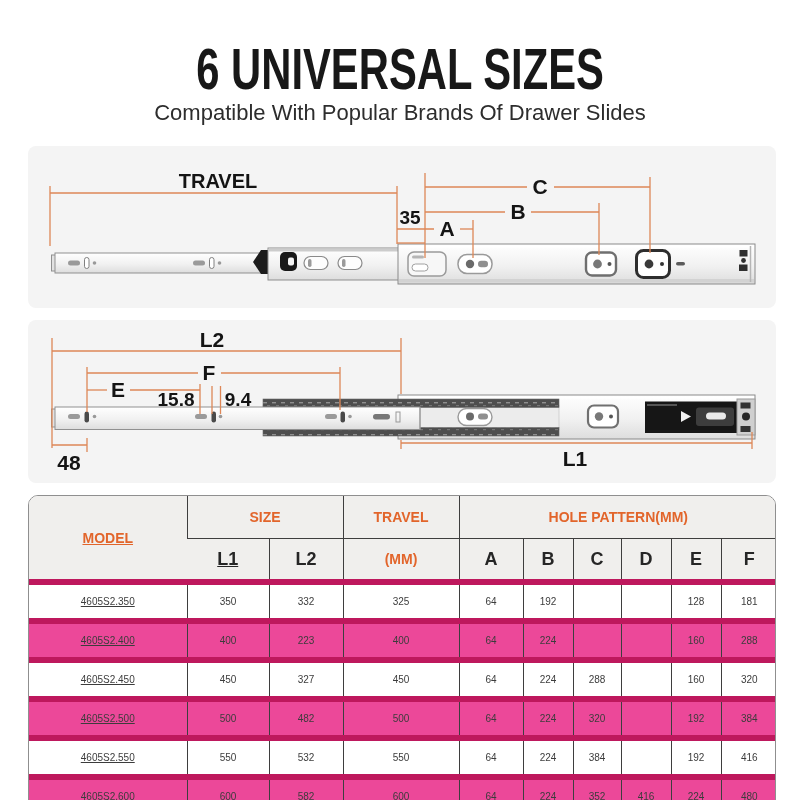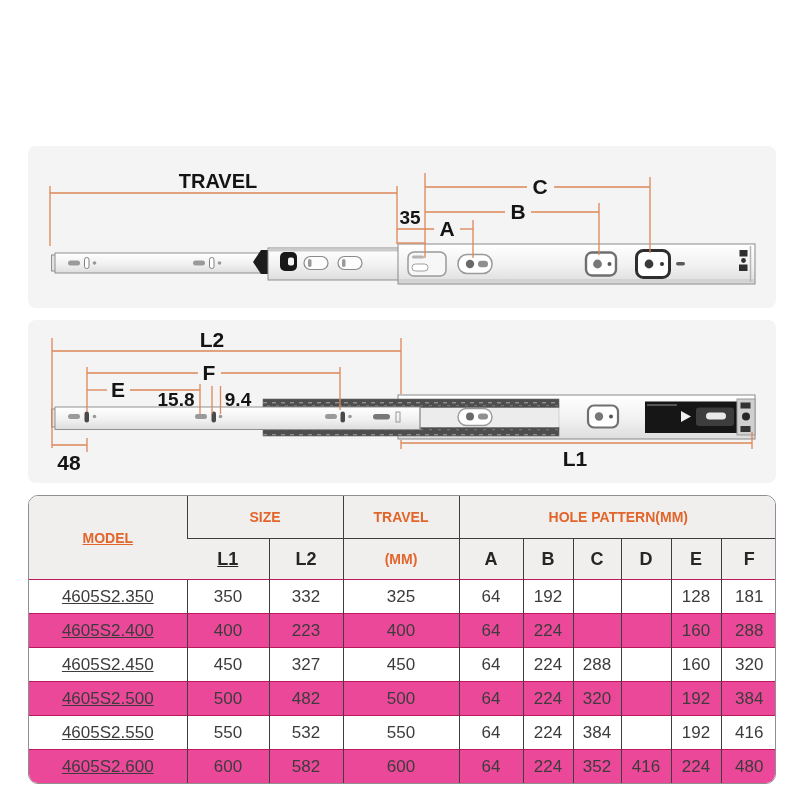--- a/index.html
+++ b/index.html
@@ -28,29 +28,33 @@
   table.spec{width:100%;border-collapse:collapse;table-layout:fixed;}
   table.spec td,table.spec th{padding:0;text-align:center;vertical-align:middle;
     border-left:1px solid #3e3e3e;}
   table.spec th:first-child,table.spec td:first-child{border-left:none;text-decoration:underline;}
   thead tr.h1 th{height:42px;}
   thead tr.h2 th{height:40px;border-top:1px solid #3e3e3e;}
   thead th{background:#f0efed;}
   thead .accent{color:#e2652b;font-size:14px;font-weight:700;}
   thead .dark{color:#262626;font-size:18px;font-weight:700;}
   thead th.model-cell{border-top:none;}
-  tbody td{height:33px;font-size:17px;font-weight:400;color:#3c3c3c;
-    border-top:1px solid #be185d;background:#ffffff;}
+  tbody td{height:33px;font-size:10px;font-weight:400;color:#3c3c3c;
+    border-top:6px solid #be185d;background:#ffffff;}
   tbody tr.alt td{background:#ec4899;}
 </style>
 </head>
 <body>
 
 <div class="page">
 
+  <div class="title-wrap">
+    <h1 class="title">6 UNIVERSAL SIZES</h1>
+  </div>
+  <p class="subtitle">Compatible With Popular Brands Of Drawer Slides</p>
 
   <div class="panel panel-1">
     <svg width="748" height="162" viewBox="0 0 748 162">
       <defs>
         <linearGradient id="rg" x1="0" y1="0" x2="0" y2="1">
           <stop offset="0" stop-color="#ffffff"></stop>
           <stop offset="0.55" stop-color="#f1f1f1"></stop>
           <stop offset="1" stop-color="#dddddd"></stop>
         </linearGradient>
       </defs>

